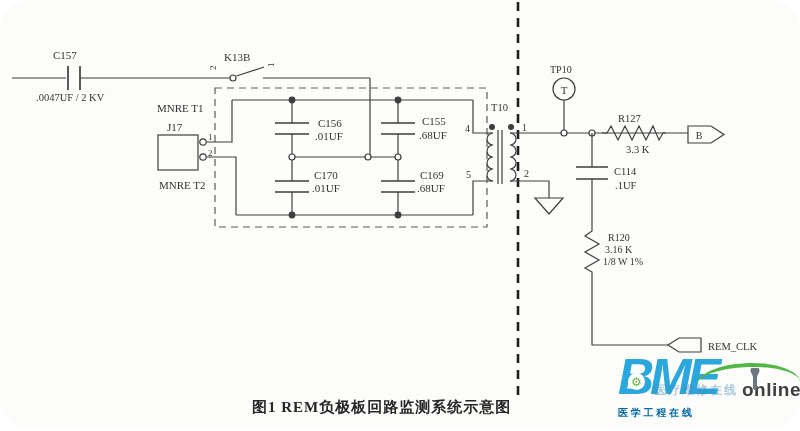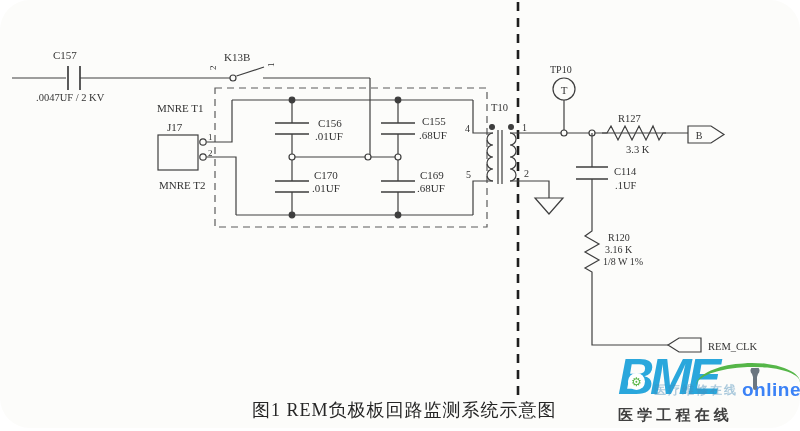--- a/index.html
+++ b/index.html
@@ -5,21 +5,21 @@
   html,body{margin:0;padding:0;}
   .stage{
     position:relative;width:800px;height:428px;overflow:hidden;
     background:#fcfcfa;
     font-family:"Liberation Serif", serif;
     border-radius:30px;
   }
   svg text{fill:#333;font-family:"Liberation Serif", serif;}
   .caption{
     position:absolute;left:252px;top:398px;width:260px;
-    font-size:18px;font-weight:normal;color:#262626;
+    font-size:15px;font-weight:bold;color:#262626;
     letter-spacing:1px;white-space:nowrap;
     font-family:"Liberation Serif", serif;
   }
   
   .logo{position:absolute;left:616px;top:358px;width:184px;height:73px;font-family:"Liberation Sans", sans-serif;}
   .logo-brand{
     position:absolute;left:2px;top:-6px;
     font-size:50px;font-weight:900;font-style:italic;
     color:#2aa7dc;letter-spacing:-4px;line-height:1;
   }
@@ -28,32 +28,32 @@
     background:#ffffff;display:flex;align-items:center;justify-content:center;
     font-size:12px;color:#5ab748;line-height:1;
   }
   .logo-swoosh{
     position:absolute;left:80px;top:5px;width:104px;height:38px;
     border:0;border-top:4px solid #55b648;border-radius:50%;
     transform:rotate(-2deg);
   }
   .logo-online{
     position:absolute;left:126px;top:21px;
-    font-size:19px;font-weight:600;color:#3b82f6;letter-spacing:0.5px;
+    font-size:19px;font-weight:600;color:#404040;letter-spacing:0.5px;
   }
   .logo-watermark{
     position:absolute;left:38px;top:24px;
     font-size:12px;font-weight:bold;letter-spacing:2px;
     color:rgba(70,140,185,0.45);white-space:nowrap;
   }
   .logo-wrench{position:absolute;left:132px;top:10px;}
   .logo-tagline{
     position:absolute;left:2px;top:48px;width:178px;
     display:flex;justify-content:space-between;
-    font-size:15px;font-weight:bold;color:#404040;
+    font-size:10px;font-weight:bold;color:#0369a1;
   }
 </style>
 </head>
 <body>
 
 <div class="stage">
 
   <svg width="800" height="431" viewBox="0 0 800 431" fill="none" stroke="#3e3e3e" stroke-width="1.2">
 
     <g>

